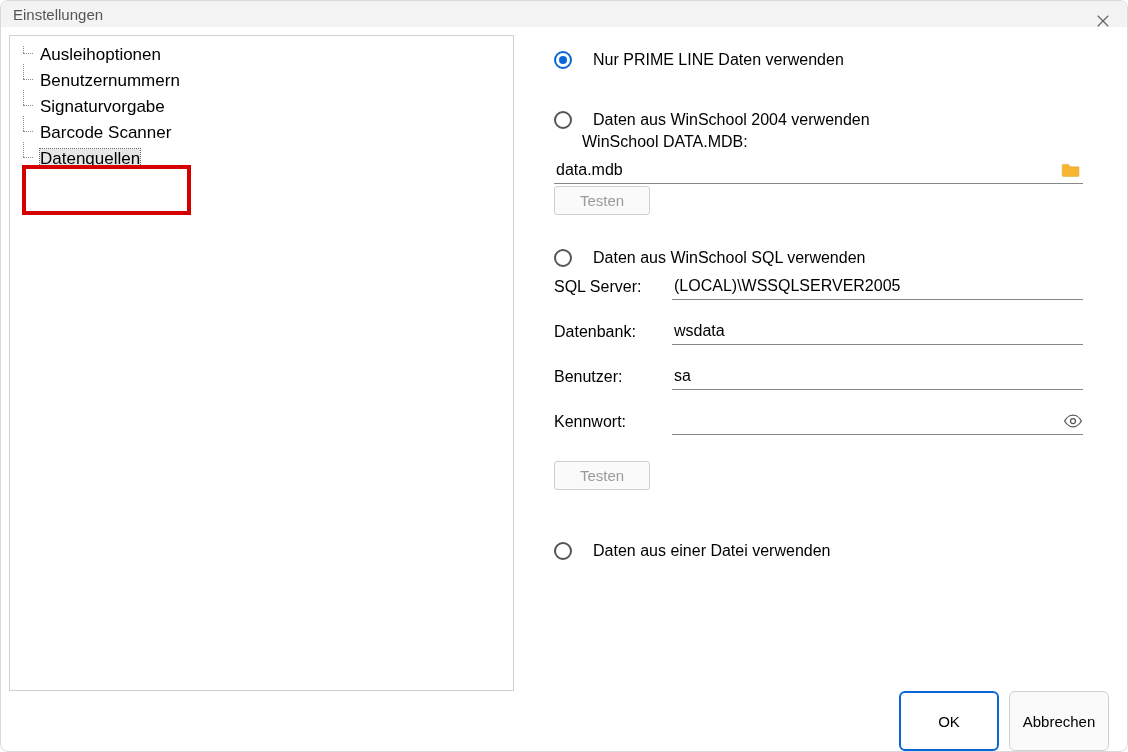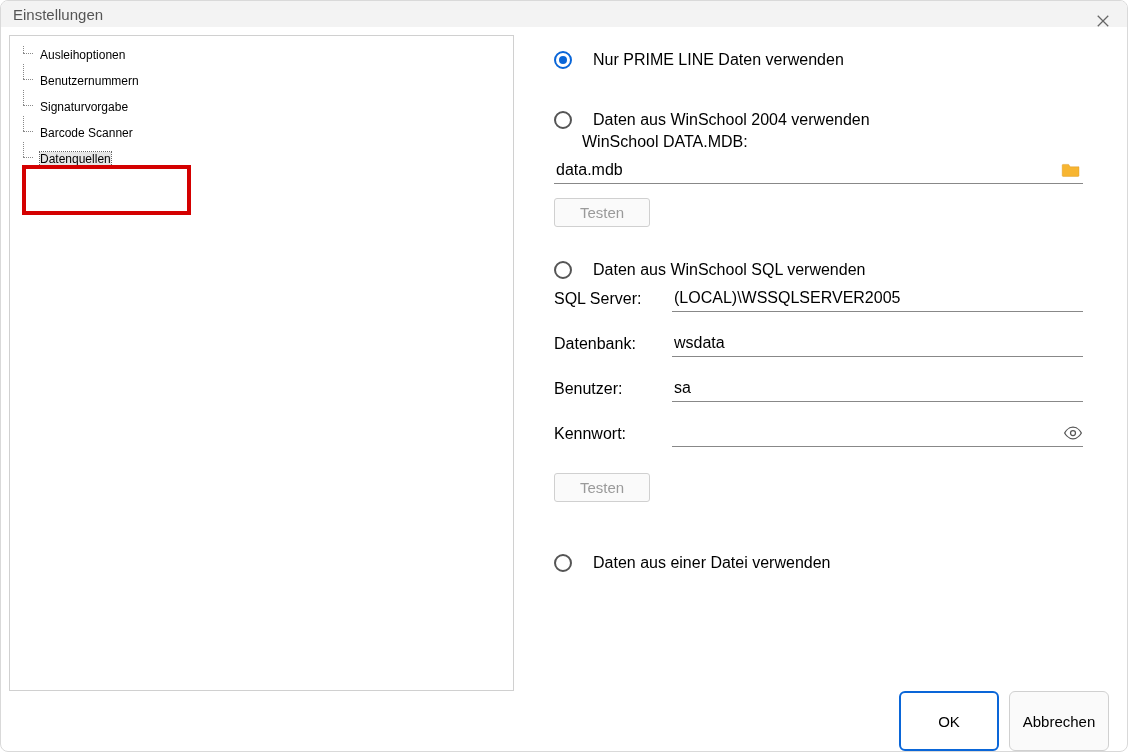--- a/index.html
+++ b/index.html
@@ -4,35 +4,35 @@
   <style>
     * { box-sizing: border-box; margin: 0; padding: 0; }
     html, body { width: 1128px; height: 752px; font-family: "Segoe UI", Arial, sans-serif; font-size: 15px; color: #000; background: #fff; }
     .window { width: 1128px; height: 752px; border: 1px solid #d9d9d9; border-radius: 8px; overflow: hidden; display: flex; flex-direction: column; background: #fff; }
     .titlebar { height: 40px; background: #f3f3f3; display: flex; align-items: center; padding: 0 12px; position: relative; }
     .titlebar .title { color: #555; font-size: 15px; }
     .titlebar .close { position: absolute; right: 14px; top: 10px; width: 20px; height: 20px; display: flex; align-items: center; justify-content: center; color: #666; font-size: 16px; cursor: pointer; }
     .body { flex: 1; display: flex; flex-direction: column; }
     .content { flex: 1; display: flex; padding: 8px 8px 0 8px; gap: 40px; }
     .tree-panel { width: 505px; height: 656px; border: 1px solid #d0d0d0; background: #fff; padding: 6px 8px 6px 8px; overflow: auto; }
-    .tree-item { position: relative; padding: 2px 0 2px 22px; font-size: 12px; line-height: 22px; color: #000; cursor: pointer; white-space: nowrap; }
+    .tree-item { position: relative; padding: 2px 0 2px 22px; font-size: 17px; line-height: 22px; color: #000; cursor: pointer; white-space: nowrap; }
     .tree-item::before { content: ""; position: absolute; left: 5px; top: 11px; width: 10px; border-top: 1px dotted #888; }
     .tree-item::after { content: ""; position: absolute; left: 5px; top: -4px; height: 15px; border-left: 1px dotted #888; }
     .tree-item:first-child::after { top: 4px; height: 7px; }
     .tree-item.selected span { background: #e6e6e6; outline: 1px dotted #666; }
     .highlight-box { position: absolute; left: 13px; top: 130px; width: 169px; height: 50px; border: 4px solid #d40000; pointer-events: none; }
     .tree-panel-wrap { position: relative; }
     .right-panel { flex: 1; padding: 16px 36px 0 0; display: flex; flex-direction: column; gap: 14px; }
     .radio-row { display: flex; align-items: center; gap: 21px; font-size: 16px; margin-bottom: 4px; }
     .radio { width: 18px; height: 18px; border: 2px solid #555; border-radius: 50%; display: inline-flex; align-items: center; justify-content: center; cursor: pointer; flex-shrink: 0; }
     .radio.checked { border-color: #0a66d8; }
     .radio.checked::after { content: ""; width: 8px; height: 8px; background: #0a66d8; border-radius: 50%; }
     .section { margin-bottom: 20px; }
     .label { font-size: 16px; margin-bottom: 6px; display: block; margin-left: 28px; }
-    .file-input-row { display: flex; align-items: center; border-bottom: 1px solid #888; padding: 4px 2px; margin-bottom: 14px; gap: 44px; }
+    .file-input-row { display: flex; align-items: center; border-bottom: 1px solid #888; padding: 4px 2px; margin-bottom: 2px; gap: 44px; }
     .file-input-row input { flex: 1; border: none; outline: none; font-size: 16px; background: transparent; }
     .folder-icon { width: 20px; height: 16px; cursor: pointer; }
     .btn { border: 1px solid #d0d0d0; background: #fafafa; border-radius: 3px; padding: 5px 4px; font-size: 15px; cursor: pointer; min-width: 96px; text-align: center; }
     .btn.disabled { color: #9a9a9a; cursor: default; }
     .btn.primary { border-color: #0a66d8; color: #000; background: #fff; border-width: 2px; border-radius: 6px; }
     .form-grid { display: grid; grid-template-columns: 110px 1fr; row-gap: 18px; column-gap: 8px; align-items: center; margin-top: 6px; margin-bottom: 26px; }
     .form-grid label { font-size: 16px; }
     .text-input { width: 100%; border: none; border-bottom: 1px solid #888; outline: none; font-size: 16px; padding: 4px 2px; background: transparent; }
     .password-wrap { display: flex; align-items: center; border-bottom: 1px solid #888; }
     .password-wrap input { flex: 1; border: none; outline: none; font-size: 16px; padding: 4px 2px; background: transparent; }

